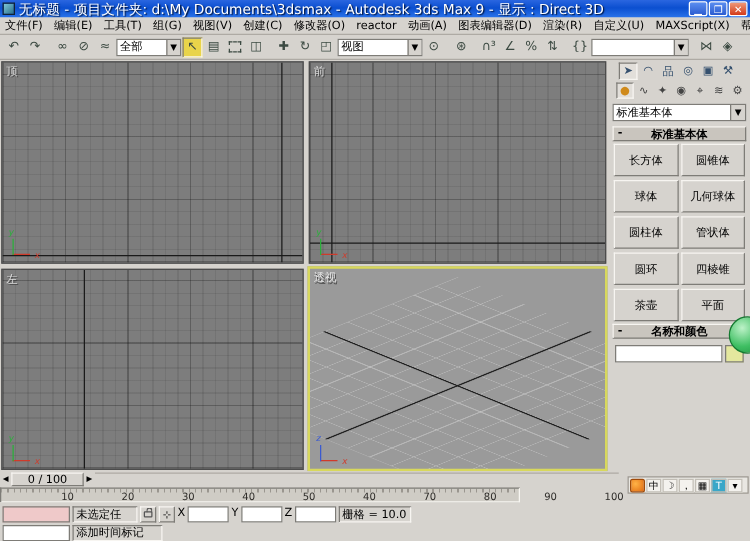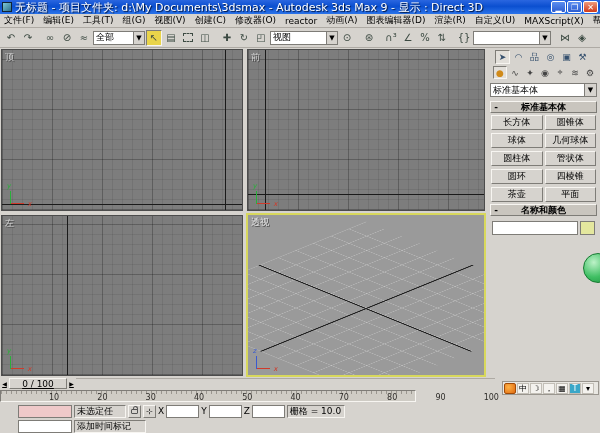--- a/index.html
+++ b/index.html
@@ -69,38 +69,38 @@
   .pdrop { height:14px; margin:1px 1px 4px 1px; background:#fff; border:1px solid #7e7c77; display:flex; align-items:center; }
   .pdrop .val { flex:1; padding:0 2px; white-space:nowrap; overflow:hidden; }
   .pdrop .arrow { width:12px; height:12px; background:#d6d3ce; border-left:1px solid #7e7c77; font-size:7px; text-align:center; line-height:12px; }
   .rollout { height:12px; margin:2px 1px; background:#c9c5be; border:1px solid; border-color:#f7f5f1 #7e7c77 #7e7c77 #f7f5f1;
     display:flex; align-items:center; font-weight:bold; }
   .rollout .minus { width:10px; text-align:center; font-weight:bold; }
   .rollout .rtitle { flex:1; text-align:center; padding-right:10px; }
   .agrow { display:flex; align-items:center; gap:3px; padding:2px 0 3px 14px; color:#8a8782; }
   .cbox { width:8px; height:8px; background:#d6d3ce; border:1px solid; border-color:#7e7c77 #f7f5f1 #f7f5f1 #7e7c77; }
   .objgrid { display:grid; grid-template-columns:1fr 1fr; gap:3px 2px; padding:0 2px; }
-  .objbtn { height:15px; display:flex; align-items:center; justify-content:center; white-space:nowrap;
+  .objbtn { height:26px; display:flex; align-items:center; justify-content:center; white-space:nowrap;
     border:1px solid; border-color:#f7f5f1 #7e7c77 #7e7c77 #f7f5f1; background:#d6d3ce; font-size:9px; }
   .namerow { display:flex; align-items:center; gap:2px; padding:3px 3px 0 3px; }
   .namefield { flex:1; height:14px; background:#fff; border:1px solid #7e7c77; }
   .swatch { width:15px; height:14px; border:1px solid #7e7c77; }
 
   
-  .sliderrow { position:absolute; left:0; top:377px; width:495px; height:13px; background:#d6d3ce; display:flex; align-items:center;text-decoration:underline; }
+  .sliderrow { position:absolute; left:0; top:377px; width:495px; height:13px; background:#d6d3ce; display:flex; align-items:center; }
   .s-arrow { width:9px; height:11px; font-size:6px; display:flex; align-items:center; justify-content:center; }
   .s-handle { width:58px; height:11px; display:flex; align-items:center; justify-content:center;
     border:1px solid; border-color:#f7f5f1 #7e7c77 #7e7c77 #f7f5f1; background:#d6d3ce; }
   .s-track { flex:1; height:11px; border-top:1px solid #aeaaa4; }
   .trackbar { position:absolute; left:0; top:390px; width:416px; height:12px; background:#cfccc5;
     border:1px solid; border-color:#7e7c77 #f7f5f1 #f7f5f1 #7e7c77;
     background-image:repeating-linear-gradient(90deg, #9a968f 0 1px, transparent 1px 5px);
     background-size:100% 3px; background-repeat:no-repeat; }
   .ticknums { position:absolute; left:48px; top:2px; width:450px; display:flex; justify-content:space-between; font-size:8px; color:#2e2c29; }
-  .statusarea { position:absolute; left:16px; top:402px; width:496px; height:31px; background:#d6d3ce; }
+  .statusarea { position:absolute; left:0; top:402px; width:496px; height:31px; background:#d6d3ce; }
   .srow { position:absolute; left:2px; height:14px; display:flex; align-items:center; gap:2px; }
   .listener-pink { width:54px; height:13px; background:#efc9c9; border:1px solid #7e7c77; }
   .listener-white{ width:54px; height:13px; background:#fff; border:1px solid #7e7c77; }
   .statfield { height:13px; background:#d6d3ce; border:1px solid; border-color:#7e7c77 #f7f5f1 #f7f5f1 #7e7c77;
     display:flex; align-items:center; padding:0 2px; white-space:nowrap; overflow:hidden; }
   .minibtn { width:13px; height:13px; display:flex; align-items:center; justify-content:center; font-size:8px;
     border:1px solid; border-color:#f7f5f1 #7e7c77 #7e7c77 #f7f5f1; background:#d6d3ce; }
   .coordfield { width:33px; height:13px; background:#fff; border:1px solid #7e7c77; }
 
   

